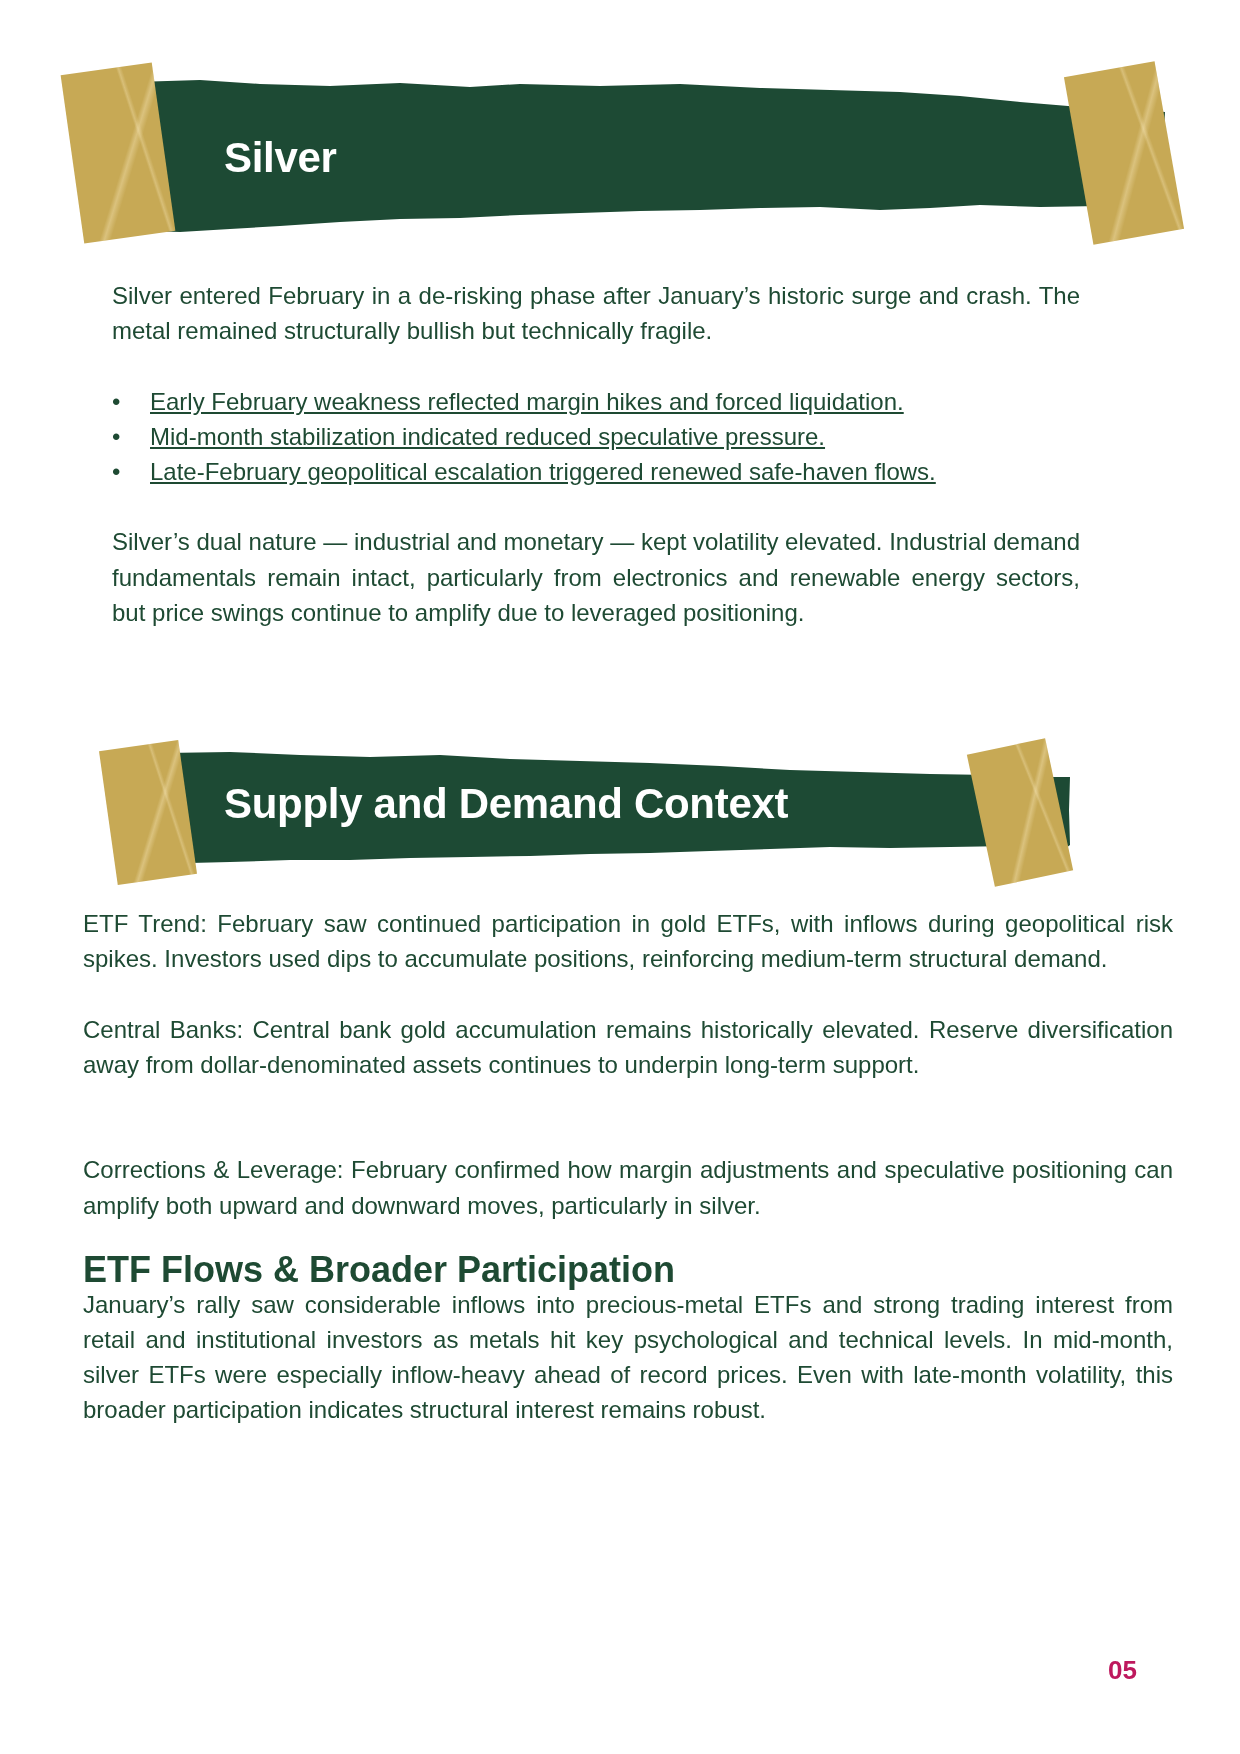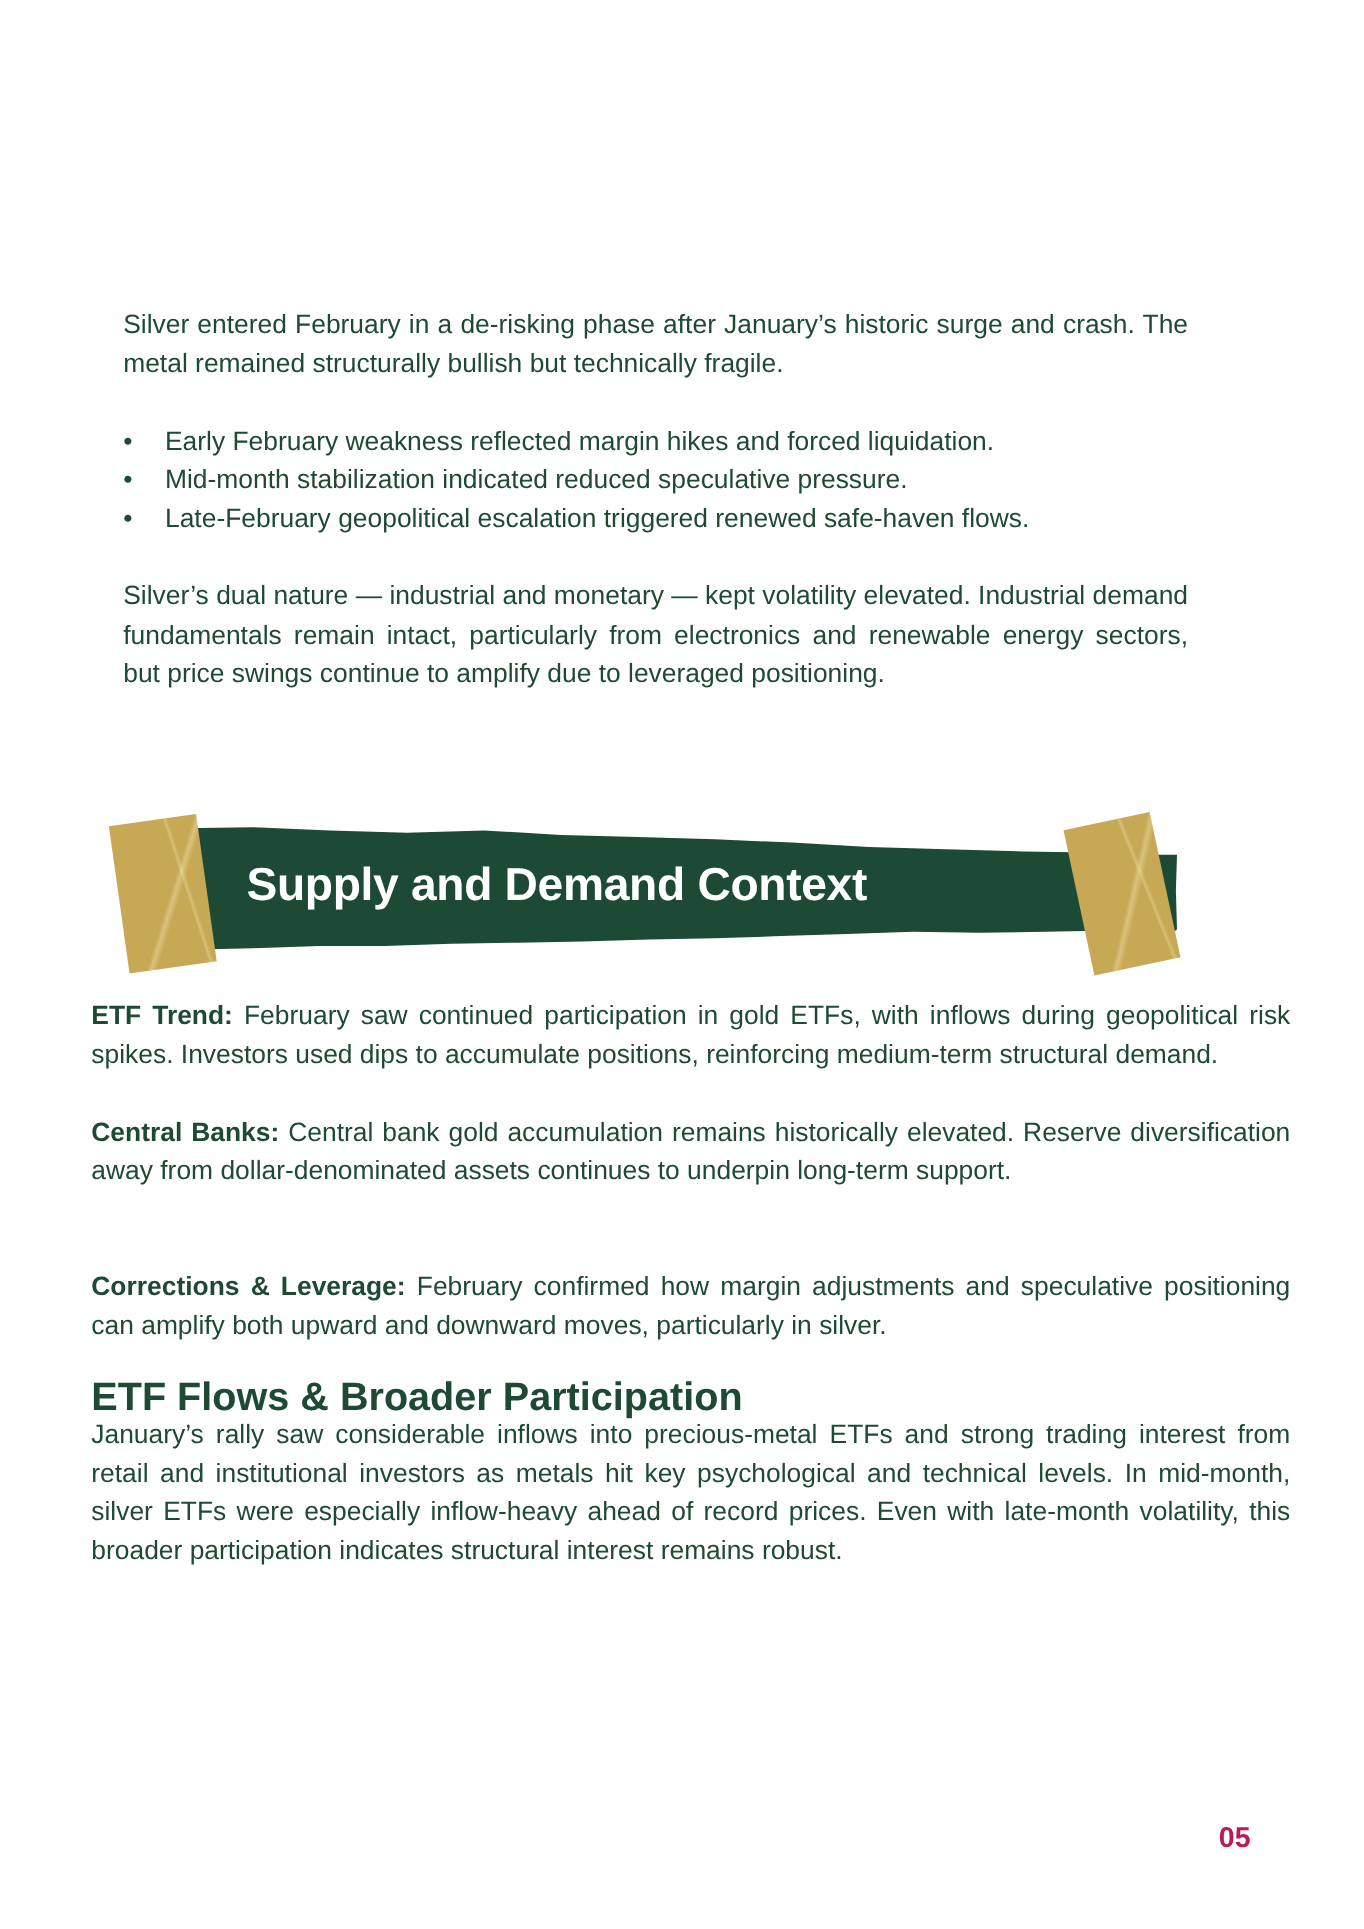--- a/index.html
+++ b/index.html
@@ -15,34 +15,45 @@
 
   .tape { position:absolute; background:#c7a955; }
   .tape::after { content:""; position:absolute; inset:0;
      background:linear-gradient(115deg, rgba(255,255,255,0) 55%, rgba(255,240,200,0.35) 58%, rgba(255,255,255,0) 62%),
                 linear-gradient(80deg, rgba(255,255,255,0) 70%, rgba(255,240,200,0.3) 72%, rgba(255,255,255,0) 75%); }
 
   .text-block { position:absolute; font-size:24px; line-height:35.2px; text-align:justify; }
   .text-block p { margin:0; }
   .gap { height:35.2px; }
 
-  ul.bullets { margin:0; padding:0; list-style:none; }
+  ul.bullets { margin:0; padding:0; list-style:none;text-decoration:underline; }
   ul.bullets li { position:relative; padding-left:38px; text-align:justify; }
   ul.bullets li::before { content:"•"; position:absolute; left:0; top:0; }
 
-  .lead { font-weight:bold; }
+  .lead { font-weight:normal; }
   .sub-heading { font-weight:bold; font-size:36px; line-height:34px; margin:0; }
 
   .page-number { position:absolute; left:1108px; top:1655px; font-size:26px; font-weight:bold; color:#be185d; }
 </style>
 </head>
 <body>
 
 <div class="page">
 
+  <div class="banner" style="left:0; top:0; width:1240px; height:260px;">
+    <svg width="1240" height="260">
+      <path fill="#1d4a34" d="M135,82 L200,80 L260,84 L330,86 L400,83 L470,87 L520,84 L600,86 L680,84 L760,88 L830,90 L900,92 L960,96 L1020,102 L1080,107 L1140,110 L1165,112
+        L1163,150 L1165,190 L1162,208
+        L1100,206 L1040,207 L980,205 L930,208 L880,210 L820,207 L760,208 L700,210 L640,211 L580,213 L520,215 L460,218 L400,219 L340,222 L280,226 L230,229 L180,232 L150,231
+        L140,200 L138,160 L136,120 Z"></path>
+    </svg>
+    <div class="tape" style="left:72px; top:68px; width:92px; height:170px; transform:rotate(-8deg);"></div>
+    <div class="tape" style="left:1078px; top:68px; width:92px; height:170px; transform:rotate(-10deg);"></div>
+    <div class="banner-title" style="left:224px; top:134px; font-size:42px;">Silver</div>
+  </div>
 
   <div class="text-block" style="left:112px; top:278px; width:968px;">
     <p>Silver entered February in a de-risking phase after January’s historic surge and crash. The metal remained structurally bullish but technically fragile.</p>
     <div class="gap"></div>
     <ul class="bullets">
       <li>Early February weakness reflected margin hikes and forced liquidation.</li>
       <li>Mid-month stabilization indicated reduced speculative pressure.</li>
       <li>Late-February geopolitical escalation triggered renewed safe-haven flows.</li>
     </ul>
     <div class="gap"></div>

